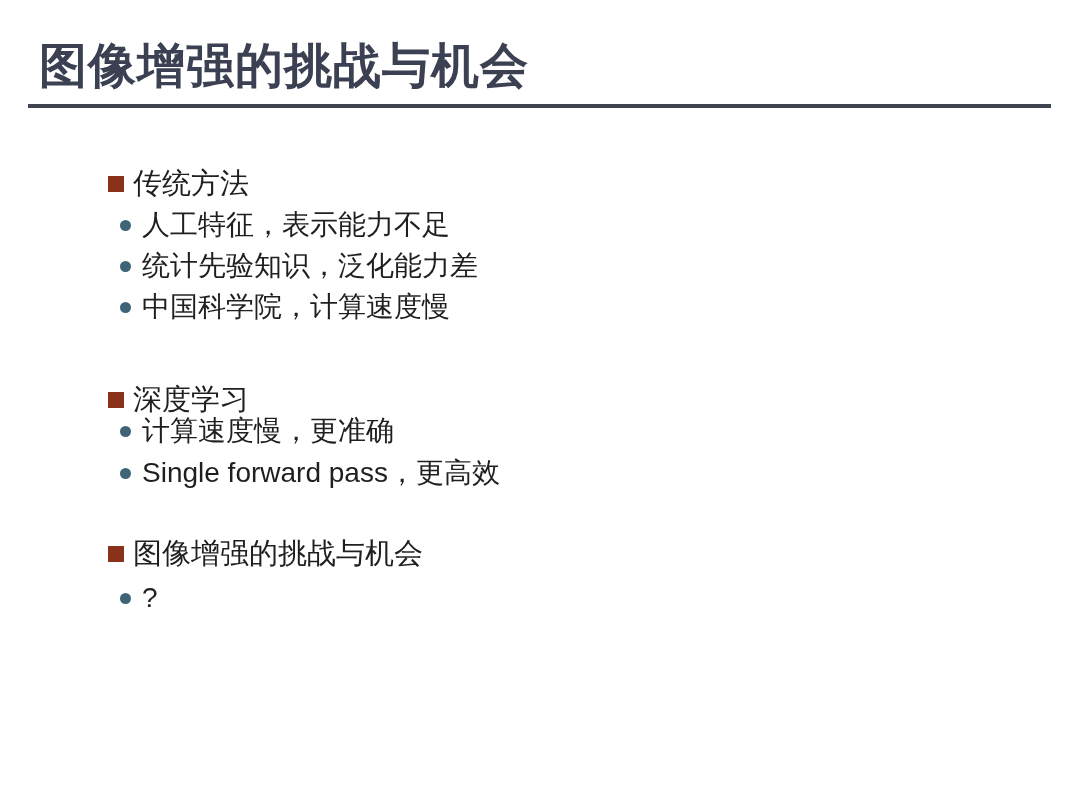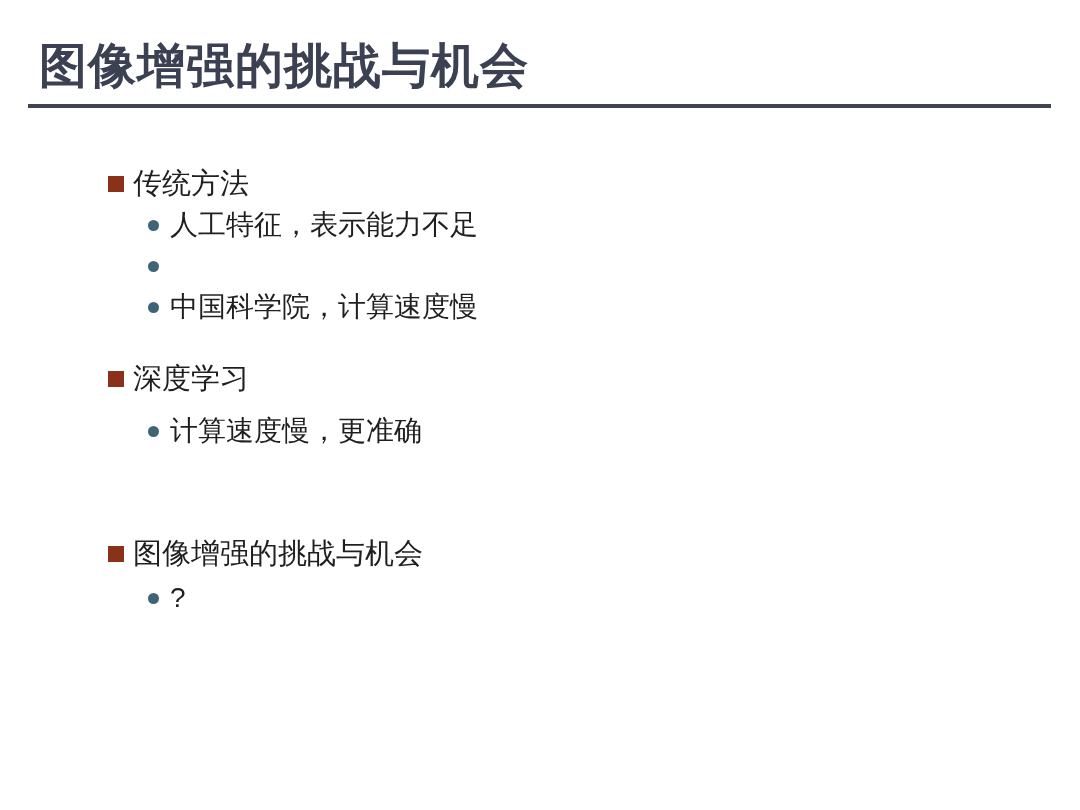--- a/index.html
+++ b/index.html
@@ -21,21 +21,21 @@
     color:var(--title);line-height:1.15;white-space:nowrap;
   }
   .title-rule{
     position:absolute;left:28px;top:104px;width:1023px;height:4px;
     background:var(--rule);
   }
   .row{
     position:absolute;display:flex;align-items:center;height:42px;white-space:nowrap;
   }
   .heading-row{left:108px;text-align:center;}
-  .item-row{left:148px;}
+  .item-row{left:120px;}
   .sq{
     width:16px;height:16px;background:var(--square-bullet);
     margin-right:9px;flex:0 0 auto;
   }
   .dot{
     width:11px;height:11px;border-radius:50%;background:var(--round-bullet);
     margin-right:11px;flex:0 0 auto;
   }
   .heading-text{font-size:29px;color:var(--body-text);}
   .item-text{font-size:28px;color:var(--body-text);}
@@ -67,33 +67,38 @@
   <div class="row heading-row" style="top:163px">
     <span class="sq"></span>
     <span class="heading-text">传统方法</span>
   </div>
   <div class="row item-row" style="top:204px">
     <span class="dot"></span>
     <span class="item-text">人工特征，表示能力不足</span>
   </div>
   <div class="row item-row" style="top:245px">
     <span class="dot"></span>
+    <span class="item-text">统计先验知识，泛化能力差</span>
   </div>
   <div class="row item-row" style="top:286px">
     <span class="dot"></span>
     <span class="item-text">中国科学院，计算速度慢</span>
   </div>
 
-  <div class="row heading-row" style="top:358px">
+  <div class="row heading-row" style="top:379px">
     <span class="sq"></span>
     <span class="heading-text">深度学习</span>
   </div>
   <div class="row item-row" style="top:410px">
     <span class="dot"></span>
     <span class="item-text">计算速度慢，更准确</span>
+  </div>
+  <div class="row item-row" style="top:452px">
+    <span class="dot"></span>
+    <span class="item-text">Single forward pass，更高效</span>
   </div>
 
   <div class="row heading-row" style="top:533px">
     <span class="sq"></span>
     <span class="heading-text">图像增强的挑战与机会</span>
   </div>
   <div class="row item-row" style="top:577px">
     <span class="dot"></span>
     <span class="item-text">?</span>
   </div>

